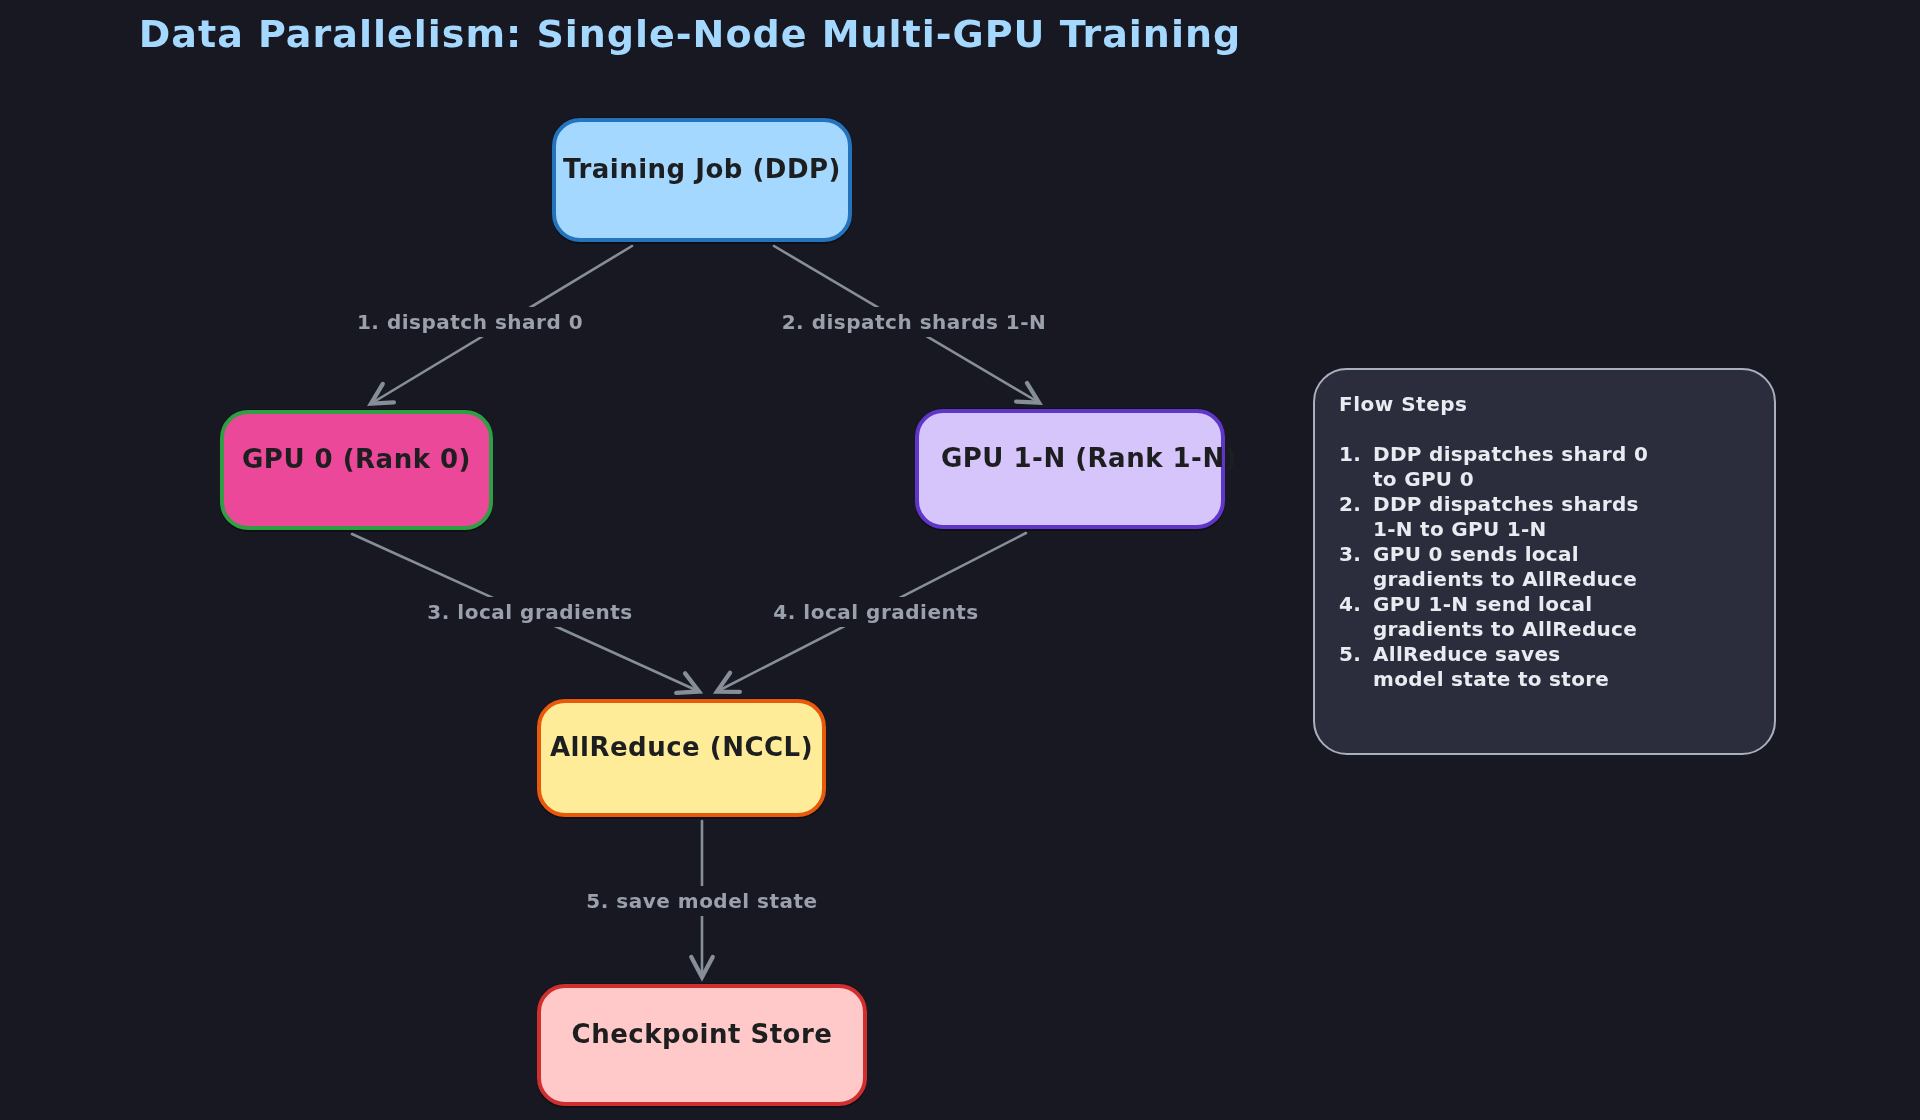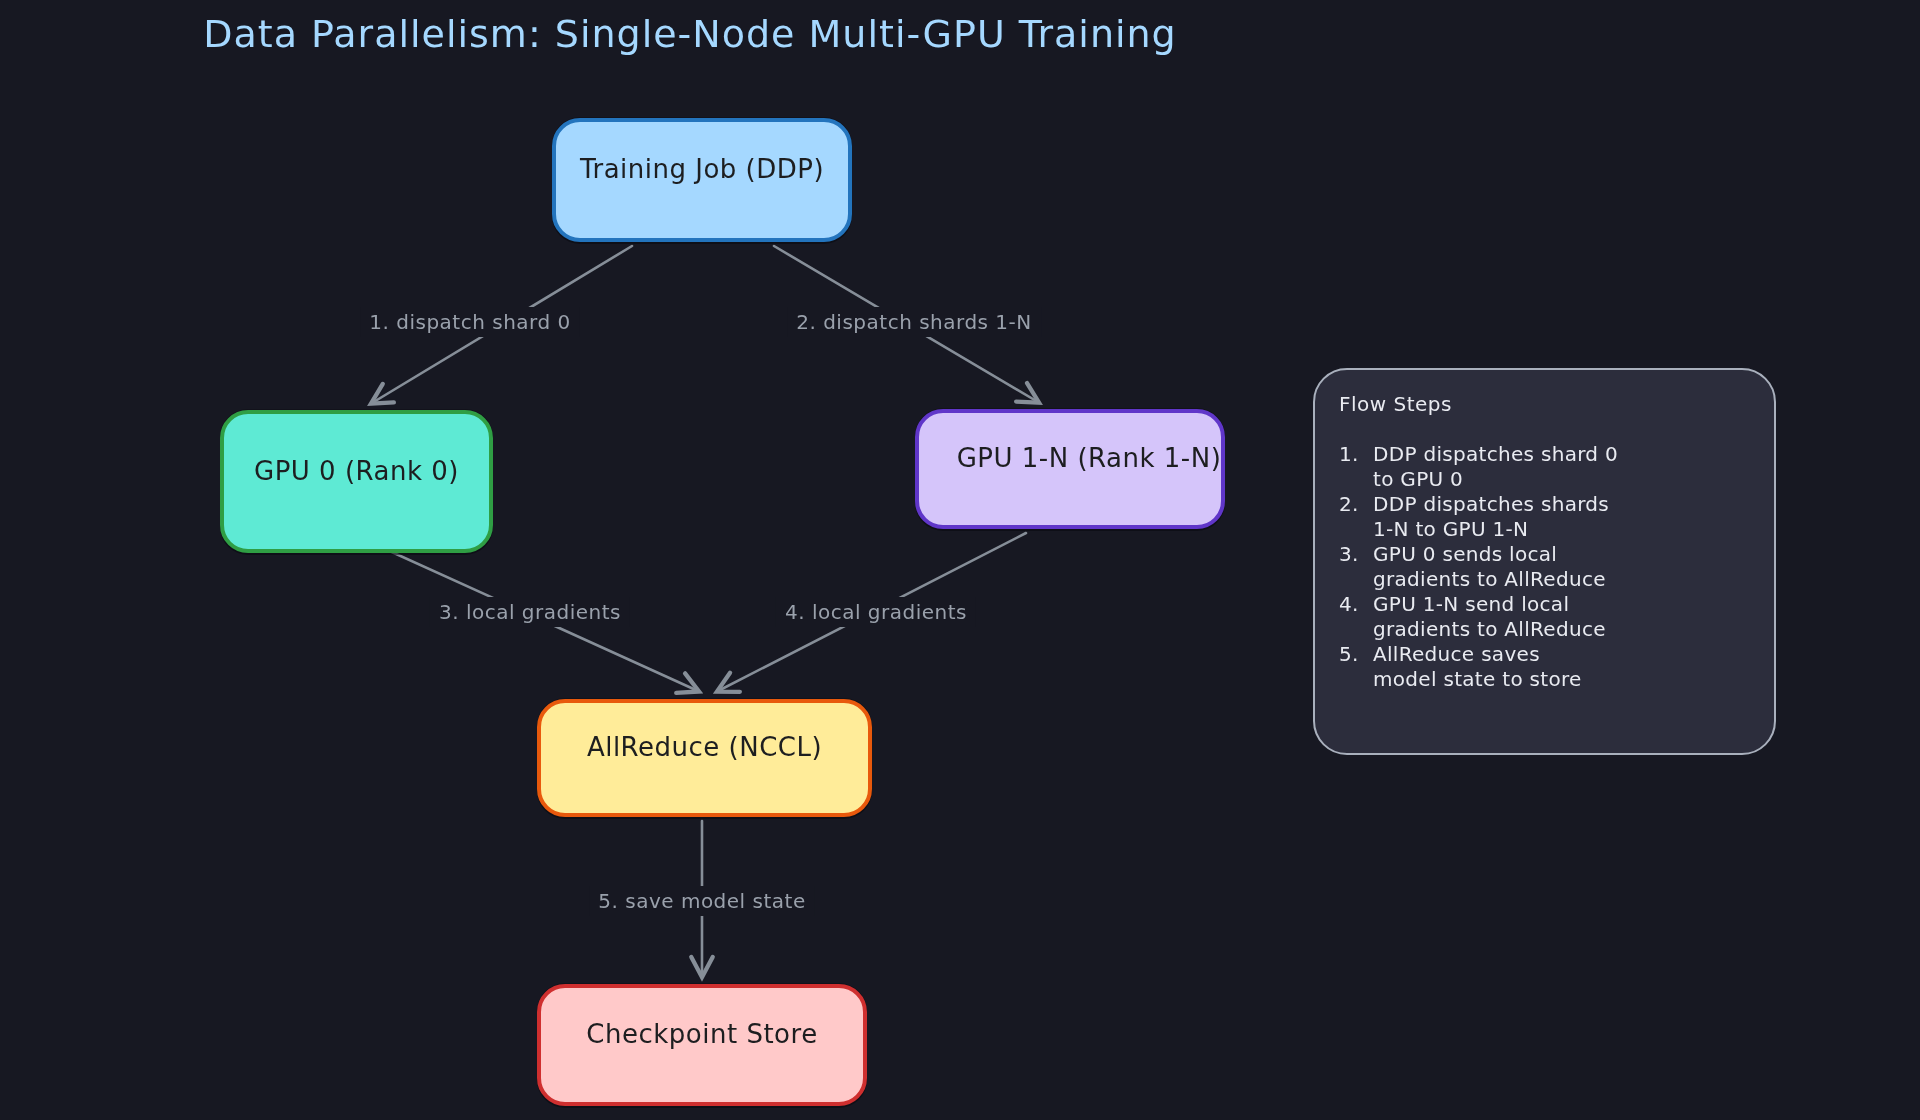--- a/index.html
+++ b/index.html
@@ -2,21 +2,21 @@
 <html><head>
 <meta charset="utf-8">
 <style>
   html, body {
     margin: 0; padding: 0;
     background: #171822;
     width: 1920px; height: 1120px;
     overflow: hidden;
     font-family: "DejaVu Sans", sans-serif;
   }
-  .canvas { position: relative; width: 1920px; height: 1120px; }
+  .canvas { position: relative; width: 1920px; height: 1120px; font-weight: bold; }
 
   .diagram-title {
     position: absolute;
     left: 690px; top: 12px;
     transform: translateX(-50%);
     white-space: nowrap;
     font-size: 38px;
     letter-spacing: 1px;
     color: #a5d8ff;
   }
@@ -33,23 +33,23 @@
     align-items: center;
     justify-content: center;
     padding-bottom: 22px;
     font-size: 26px;
     color: #1d1e20;
     letter-spacing: 0.5px;
     white-space: nowrap;
     box-shadow: 0 2px 0 0 rgba(8,9,14,0.55), 0 -1px 0 0 rgba(8,9,14,0.35);
   }
   .n-training   { left: 552px; top: 118px; width: 300px; height: 124px; background: #a5d8ff; border-color: #2374bd; }
-  .n-gpu0       { left: 220px; top: 410px; width: 273px; height: 143px; background: #5eead4; border-color: #2f9e44; }
+  .n-gpu0       { left: 220px; top: 410px; width: 273px; height: 120px; background: #ec4899; border-color: #2f9e44; }
   .n-gpu1n      { left: 915px; top: 409px; width: 310px; height: 120px; background: #d5c5fa; border-color: #6036c9; padding-left: 38px; }
-  .n-allreduce  { left: 537px; top: 699px; width: 335px; height: 118px; background: #ffec99; border-color: #e8590c; }
+  .n-allreduce  { left: 537px; top: 699px; width: 289px; height: 118px; background: #ffec99; border-color: #e8590c; }
   .n-checkpoint { left: 537px; top: 984px; width: 330px; height: 122px; background: #ffc9c9; border-color: #cf2f2f; }
 
   .edge-label {
     position: absolute;
     transform: translate(-50%, -50%);
     background: #171822;
     padding: 3px 9px;
     font-size: 20px;
     letter-spacing: 0.5px;
     color: #9aa1ac;

